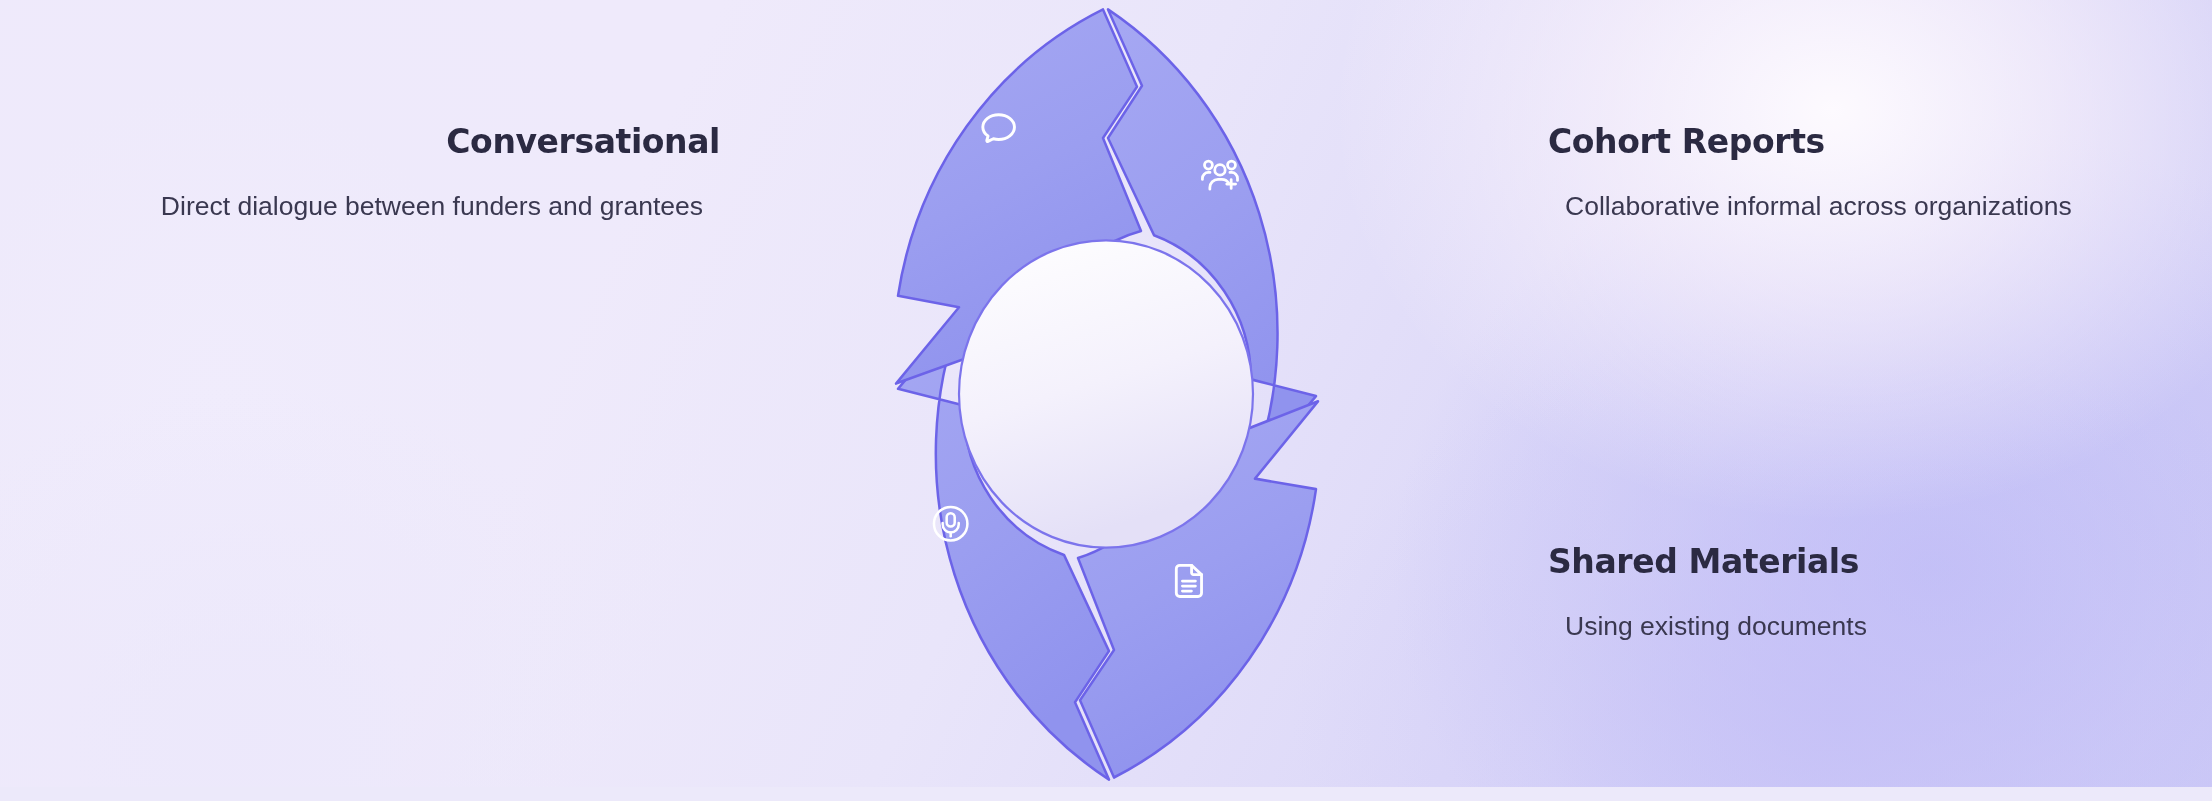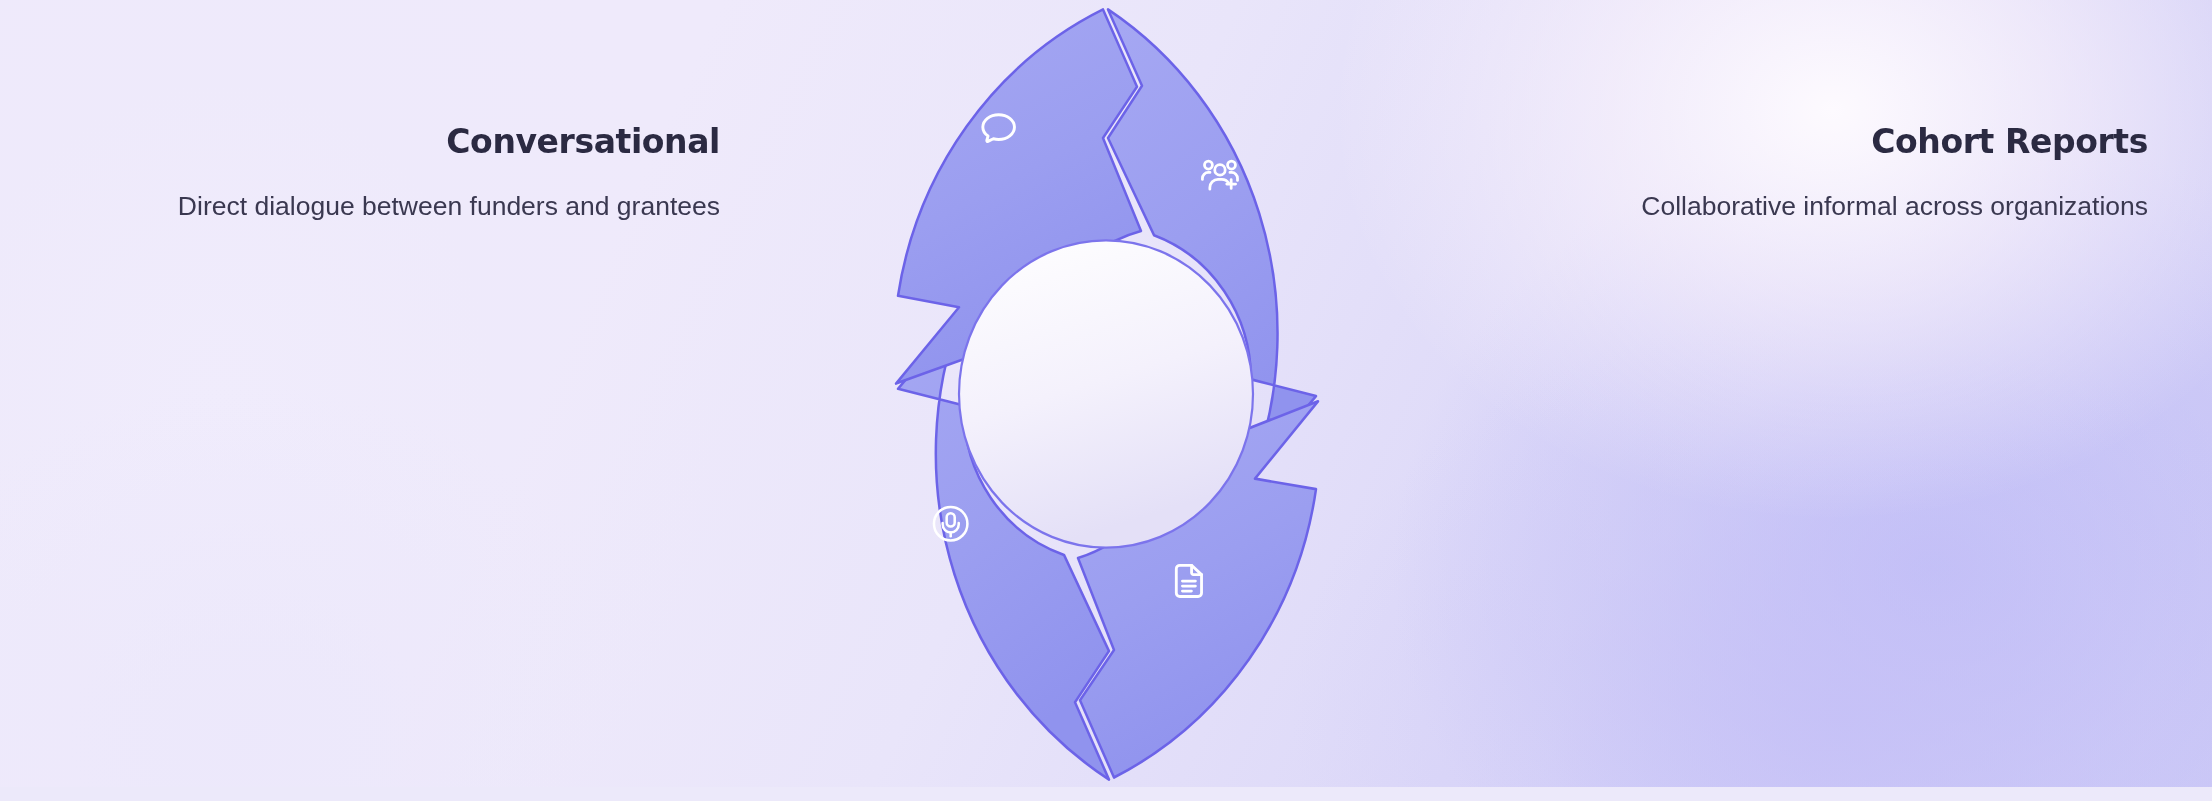--- a/index.html
+++ b/index.html
@@ -51,29 +51,29 @@
   .label h3{
     margin:0 0 26px 0;
     font-size:33px;
     font-weight:700;
     letter-spacing:-0.4px;
     color:#2b2a42;
     font-family:"DejaVu Sans","Liberation Sans",sans-serif;
     line-height:1.1;
   }
   .label p{
-    margin:0;
+    margin:17px;
     font-size:26.5px;
     font-weight:400;
     color:#3a3850;
     line-height:1.58;
     font-family:"Liberation Sans","DejaVu Sans",sans-serif;
   }
   .q-left{ text-align:right; }
-  .q-right{ text-align:right; }
+  .q-right{ text-align:left; }
 
   #q-conversational{ left:120px;  top:124px; }
   #q-verbal       { left:120px;  top:544px; }
   #q-cohort       { left:1548px; top:124px; }
   #q-shared       { left:1548px; top:544px; }
 </style>
 </head>
 <body>
 
 <div id="stage">
@@ -182,14 +182,18 @@
     <h3>Conversational</h3>
     <p>Direct dialogue between funders and grantees</p>
   </div>
 
   <div class="label q-right" id="q-cohort">
     <h3>Cohort Reports</h3>
     <p>Collaborative informal across organizations</p>
   </div>
 
 
+  <div class="label q-right" id="q-shared">
+    <h3>Shared Materials</h3>
+    <p>Using existing documents</p>
+  </div>
 
 </div>
 
 </body></html>

